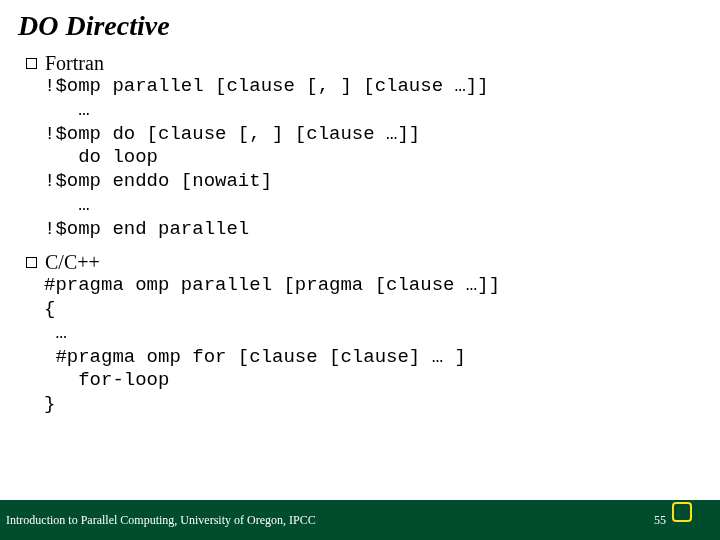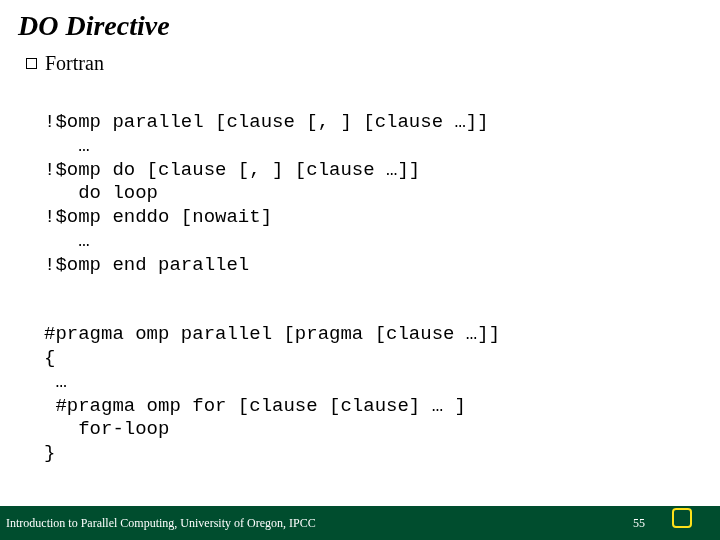--- a/index.html
+++ b/index.html
@@ -38,47 +38,46 @@
     font-size: 20px;
     color: #000;
   }
   .code-block {
     font-family: 'Courier New', monospace;
     font-size: 19px;
     line-height: 1.25;
     white-space: pre;
     color: #000;
     margin-left: 18px;
-    margin-top: 36px;
   }
   .section-gap { height: 10px; }
   .footer {
     position: absolute;
     bottom: 0;
     left: 0;
     width: 100%;
-    height: 34px;
+    height: 40px;
     background: #004d2e;
     display: flex;
     align-items: center;
     color: #fff;
     font-family: Georgia, serif;
     font-size: 12px;
   }
   .footer-left {
     flex: 0 0 auto;
     padding-left: 6px;
   }
   .footer-center {
     position: absolute;
     left: 420px;
   }
   .footer-pagenum {
     position: absolute;
-    right: 75px;
+    right: 54px;
   }
   .footer-logo {
     position: absolute;
     right: 6px;
     width: 44px;
     height: 22px;
     top: 2px;
   }
   .logo-o {
     width: 20px;
@@ -105,20 +104,24 @@
   <div class="code-block">!$omp parallel [clause [, ] [clause …]]
    …
 !$omp do [clause [, ] [clause …]]
    do loop
 !$omp enddo [nowait]
    …
 !$omp end parallel</div>
 
   <div class="section-gap"></div>
 
+  <div class="bullet-row">
+    <div class="bullet-box"></div>
+    <div class="lang-label">C/C++</div>
+  </div>
   <div class="code-block">#pragma omp parallel [pragma [clause …]]
 {
  …
  #pragma omp for [clause [clause] … ]
    for-loop
 }</div>
 
 </div>
 
 <div class="footer">

